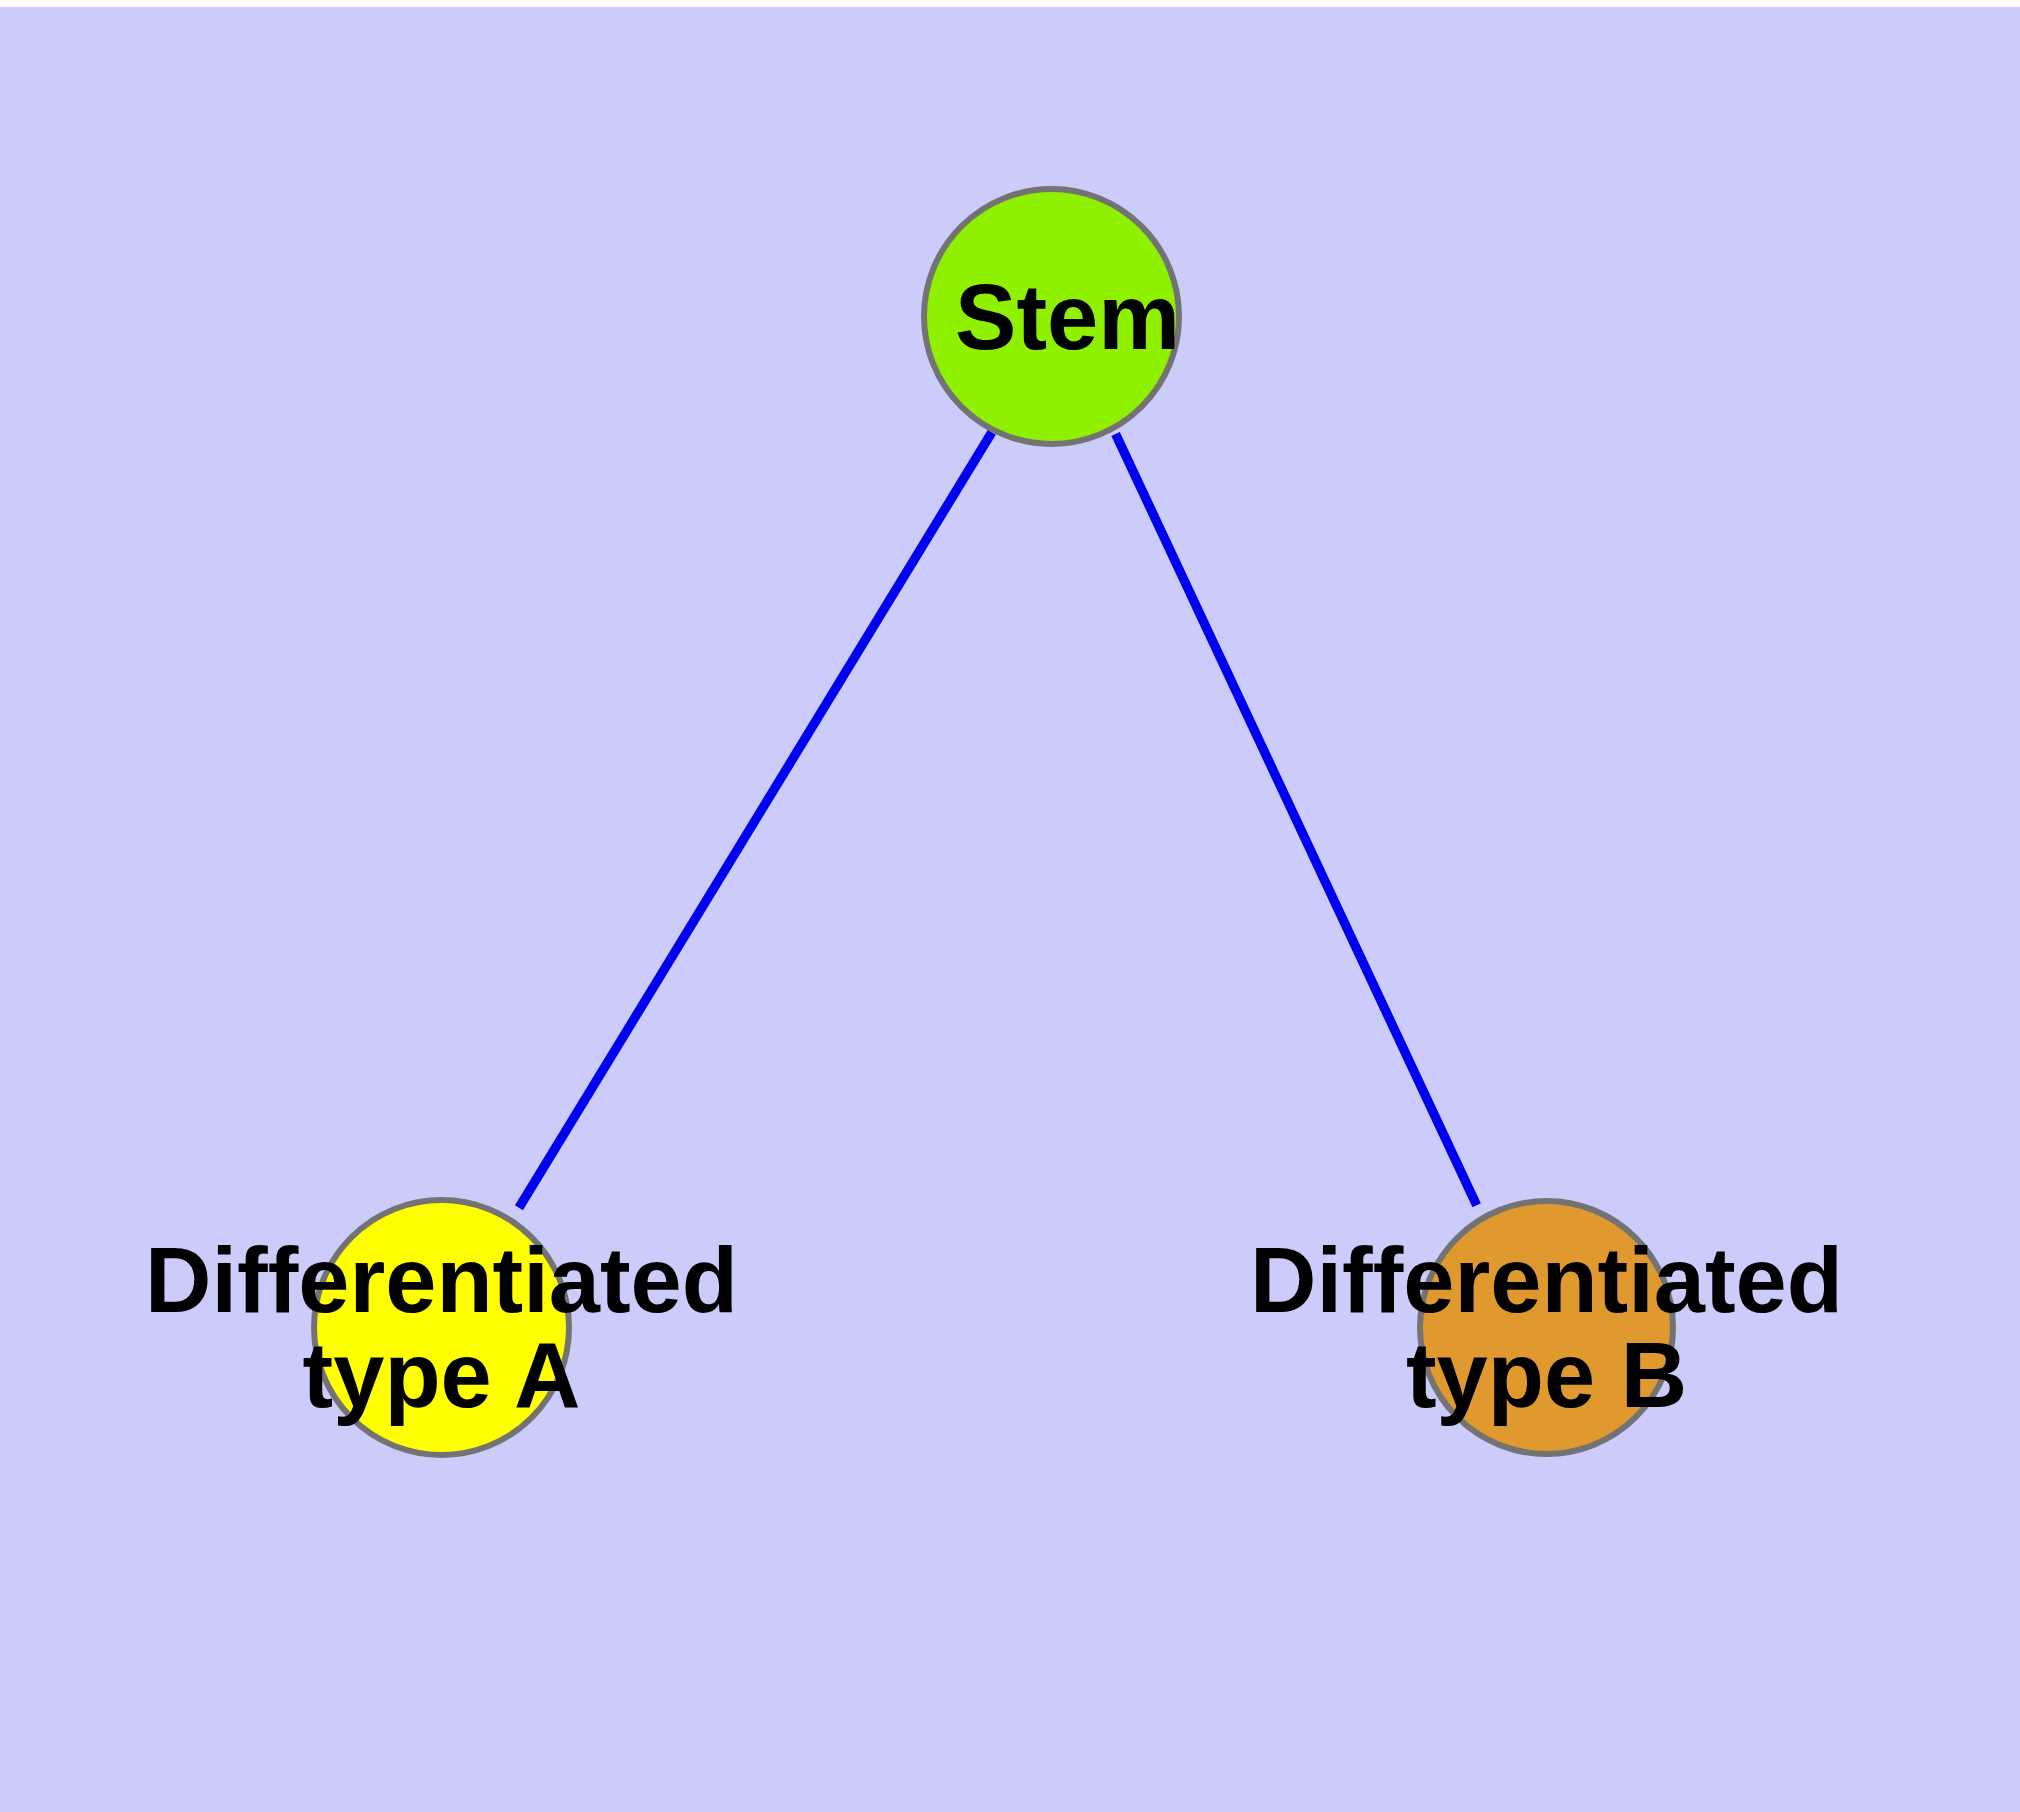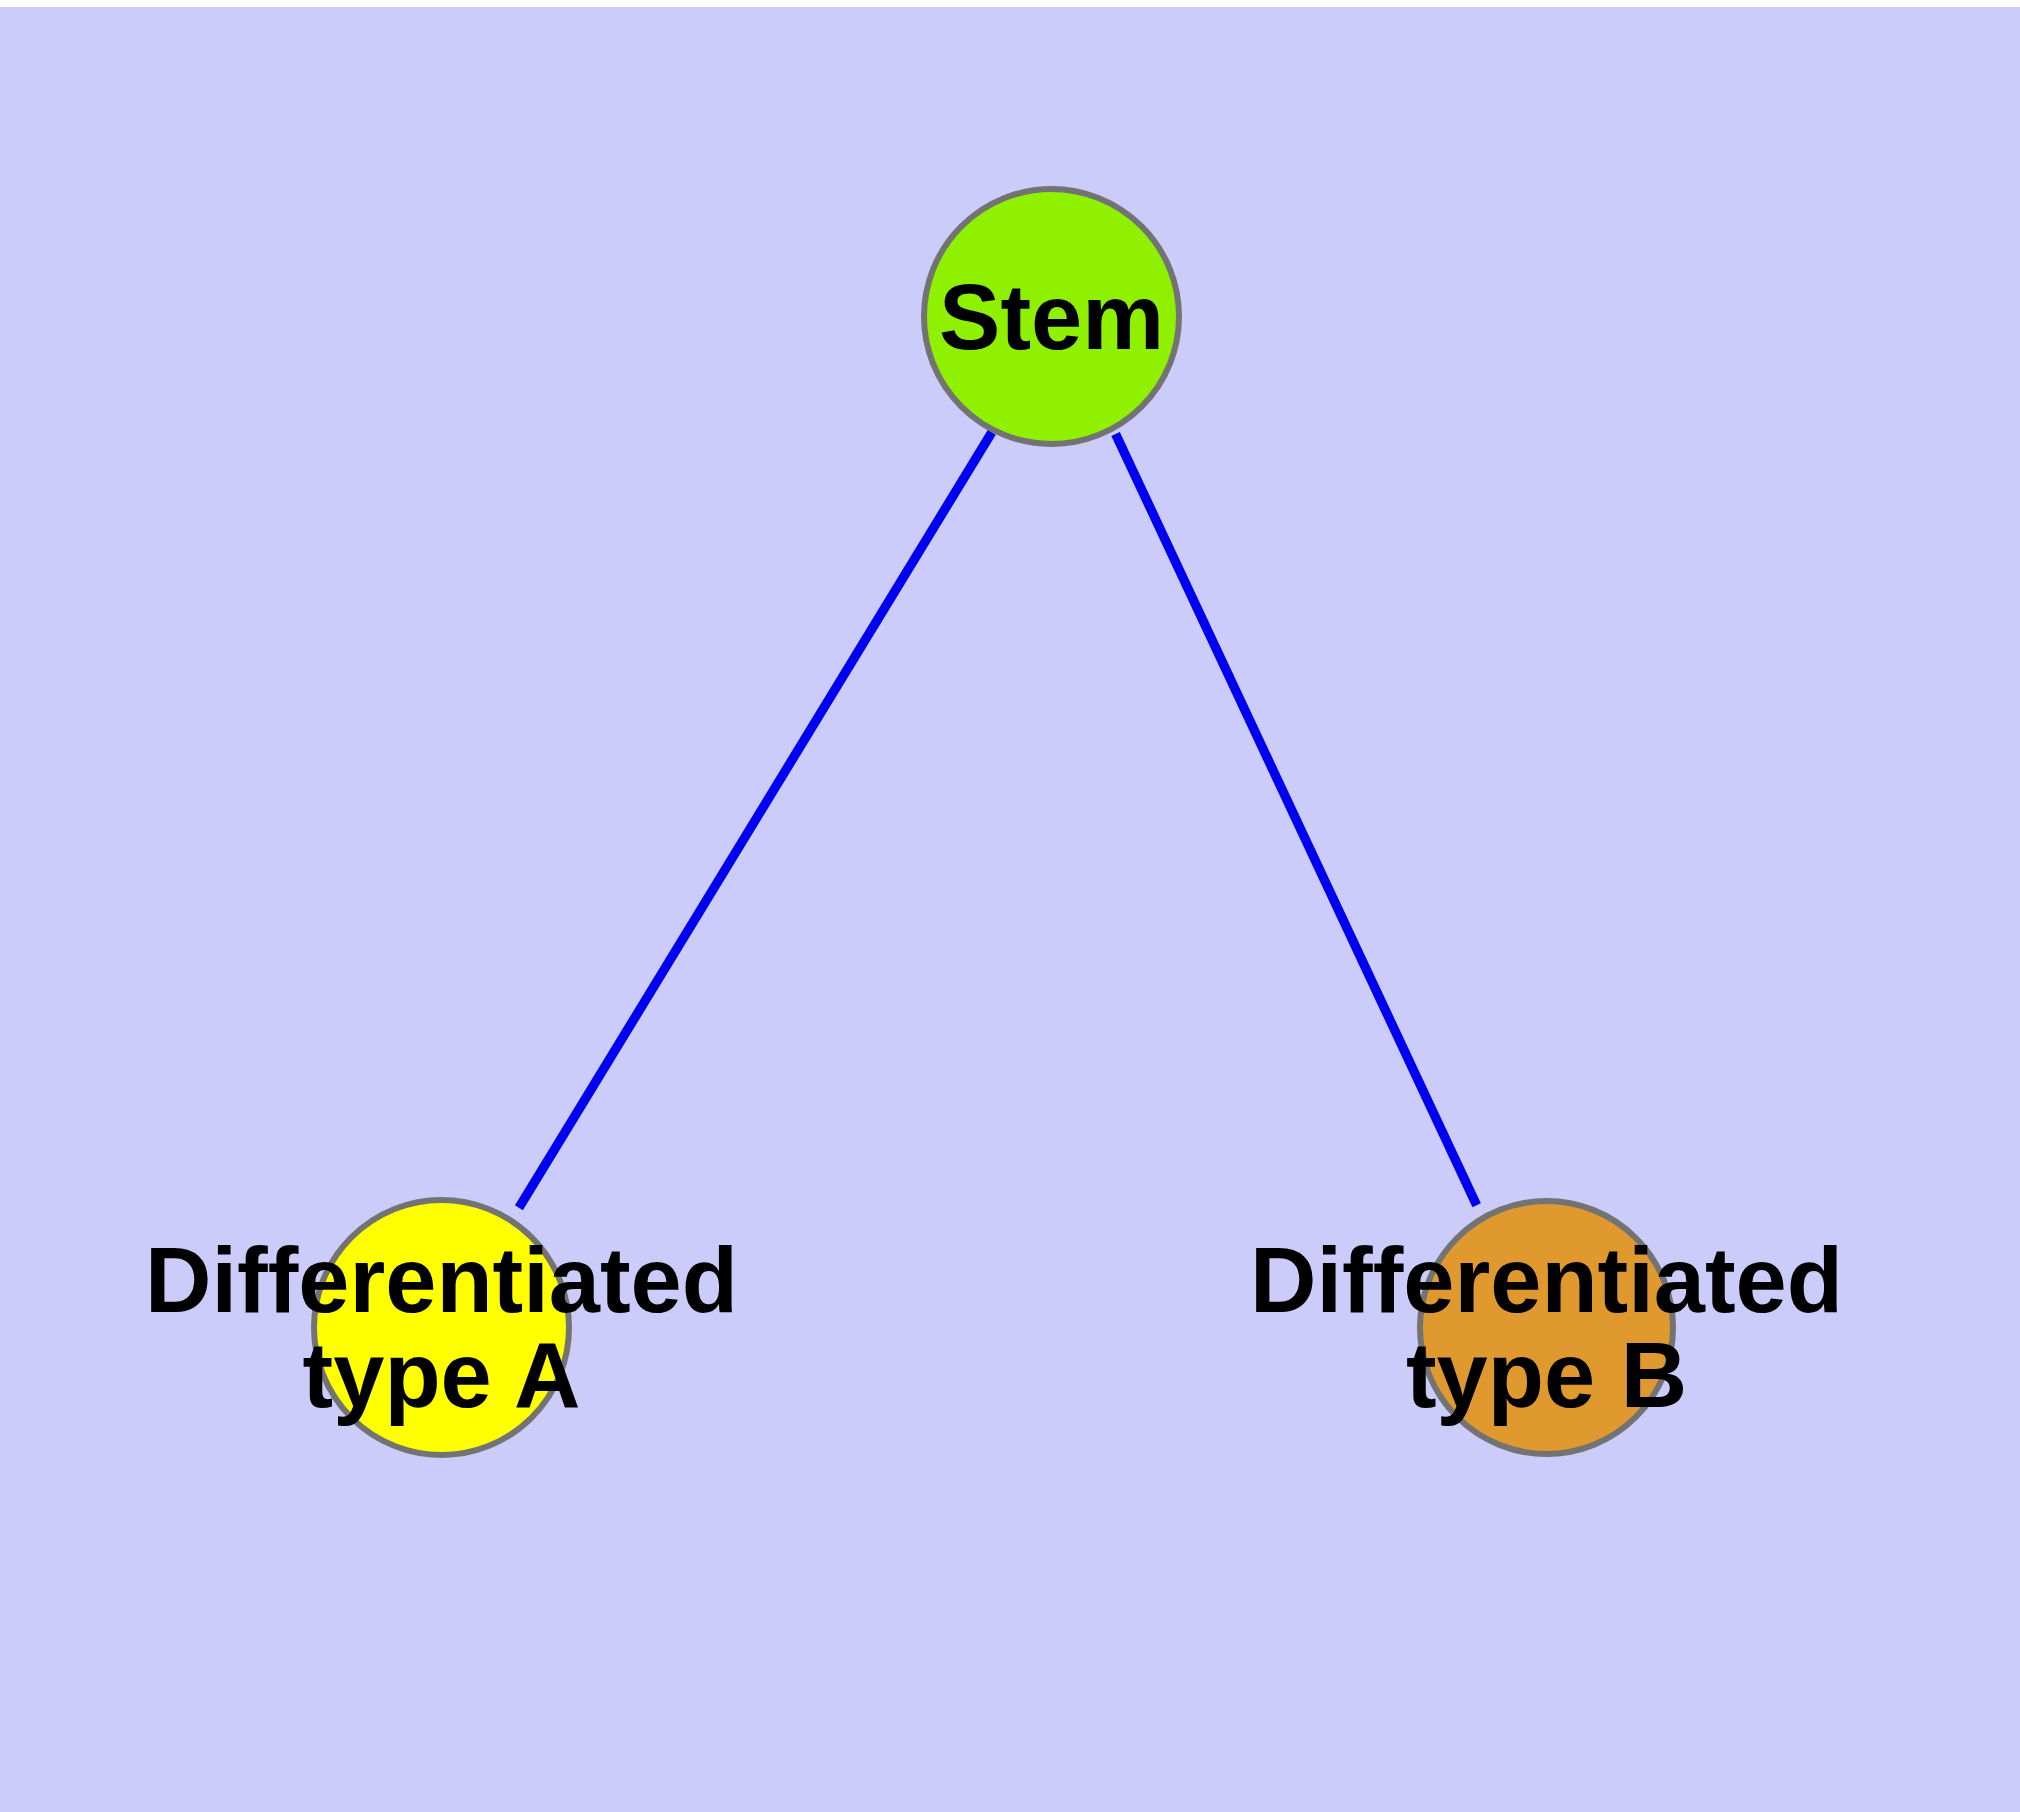--- a/index.html
+++ b/index.html
@@ -57,20 +57,20 @@
 
   <svg id="edge-layer" viewBox="0 0 2384 2138">
     <line class="graph-edge" x1="1170" y1="510" x2="612" y2="1425" stroke="#0000f0" stroke-width="11" stroke-linecap="butt"></line>
     <line class="graph-edge" x1="1316" y1="512" x2="1742" y2="1422" stroke="#0000f0" stroke-width="11" stroke-linecap="butt"></line>
   </svg>
 
   <div class="node" style="left: 921px; top: 186px; width: 261px; height: 261px; background: rgb(143, 240, 0); border-color: rgb(115, 115, 115); border-width: 6px;"></div>
   <div class="node" style="left: 311px; top: 1197px; width: 261px; height: 261px; background: rgb(255, 255, 0); border-color: rgb(115, 115, 115); border-width: 6px;"></div>
   <div class="node" style="left: 1417px; top: 1198px; width: 259px; height: 259px; background: rgb(224, 153, 46); border-color: rgb(115, 115, 115); border-width: 6px;"></div>
 
-  <div class="node-label" style="font-size: 92px; color: rgb(0, 0, 0); width: 1017px; left: 543px; top: 270px;">Stem</div>
+  <div class="node-label" style="font-size: 92px; color: rgb(0, 0, 0); width: 1017px; left: 559px; top: 270px;">Stem</div>
   <div class="node-label" style="font-size: 92px; color: rgb(0, 0, 0); width: 1017px; left: -67px; top: 1233px;">Differentiated
 type A</div>
   <div class="node-label" style="font-size: 92px; color: rgb(0, 0, 0); width: 1017px; left: 1038px; top: 1233px;">Differentiated
 type B</div>
 
 </div>
 
 
 </body></html>

